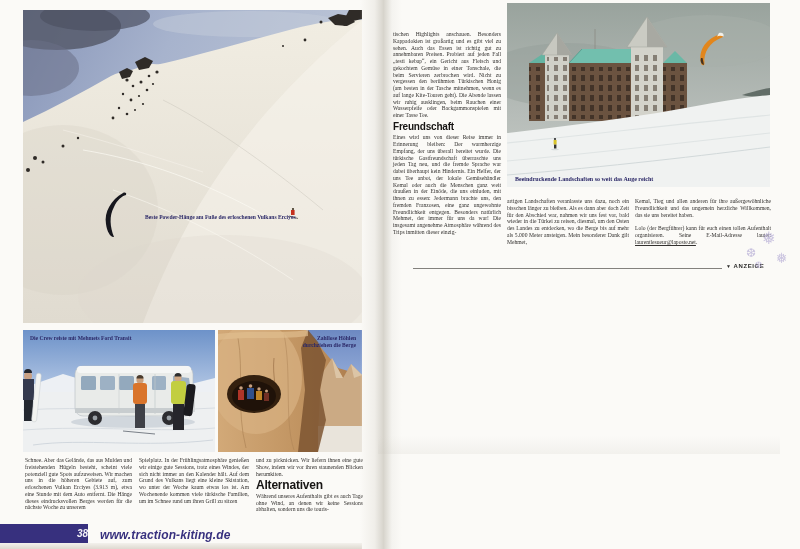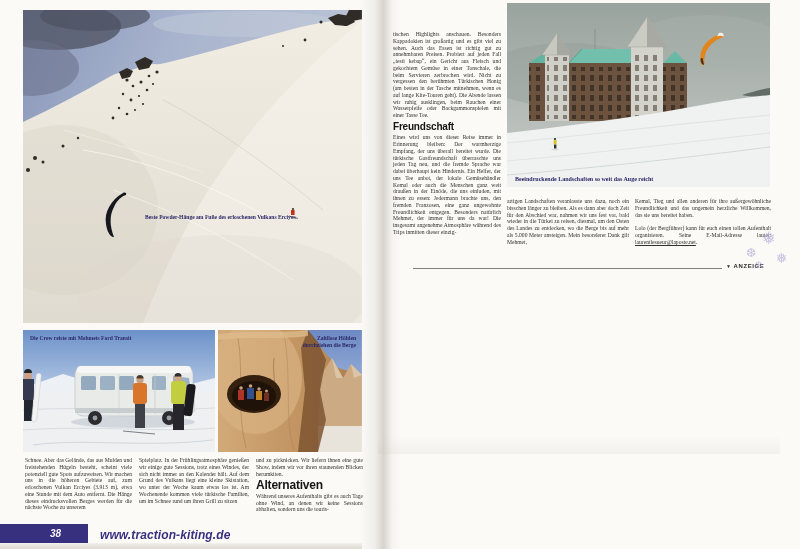--- a/index.html
+++ b/index.html
@@ -10,21 +10,21 @@
   .photo svg{display:block;width:100%;height:100%;}
   .photo-caption{position:absolute;font-family:"Liberation Serif",serif;font-weight:bold;
         color:#2b2867;font-size:5.6px;line-height:7px;white-space:nowrap;letter-spacing:0;}
   .cap-right{text-align:right;}
   .bodycol{position:absolute;font-size:5.6px;line-height:6.75px;color:#33312f;
         text-align:justify;font-family:"Liberation Serif",serif;}
   .bodycol p{margin:0 0 6px 0;}
   .colhead{font-family:"Liberation Sans",sans-serif;font-weight:bold;color:#161413;
         font-size:10px;letter-spacing:-0.2px;margin:3px 0 2.5px 0;line-height:10px;}
   .footer-box{position:absolute;left:0;top:524px;width:88px;height:19px;background:#37307e;
-        display:flex;align-items:center;justify-content:flex-end;padding-right:27px;box-sizing:border-box;}
+        display:flex;align-items:center;justify-content:flex-end;padding-right:0;box-sizing:border-box;}
   .footer-num{color:#f3f2f7;font-family:"Liberation Sans",sans-serif;font-style:italic;
         font-weight:bold;font-size:10px;}
   .footer-url{position:absolute;left:100px;top:528px;color:#37307e;font-family:"Liberation Sans",sans-serif;
         font-style:italic;font-weight:bold;font-size:12px;letter-spacing:.1px;}
   .gutter{position:absolute;left:360px;top:0;width:42px;height:549px;
         background:linear-gradient(to right,rgba(236,234,229,0) 0%,#f0eee9 35%,#d7d4cc 56%,#f4f3ef 76%,rgba(255,255,255,0) 100%);}
   .divider{position:absolute;left:413px;top:268px;width:309px;height:1px;background:#83817d;}
   .anzeige{position:absolute;left:726px;top:263px;font-family:"Liberation Sans",sans-serif;
         color:#2c2b2a;font-size:6px;font-weight:bold;letter-spacing:.6px;}
   .anzeige .arr{font-size:5px;margin-right:2px;}

